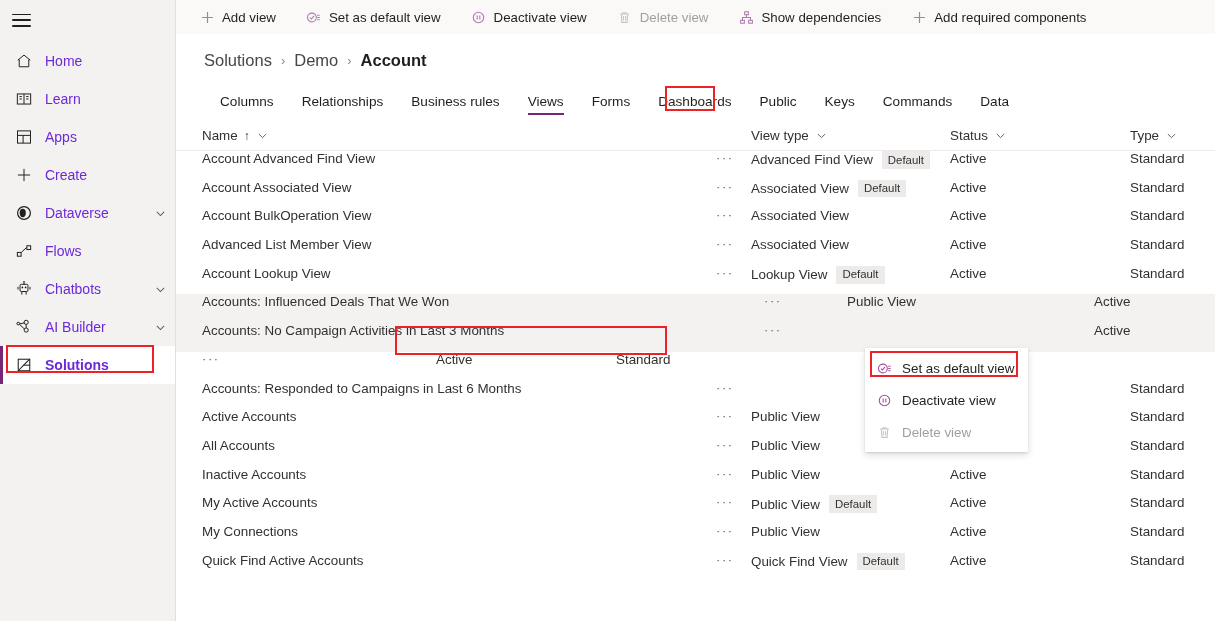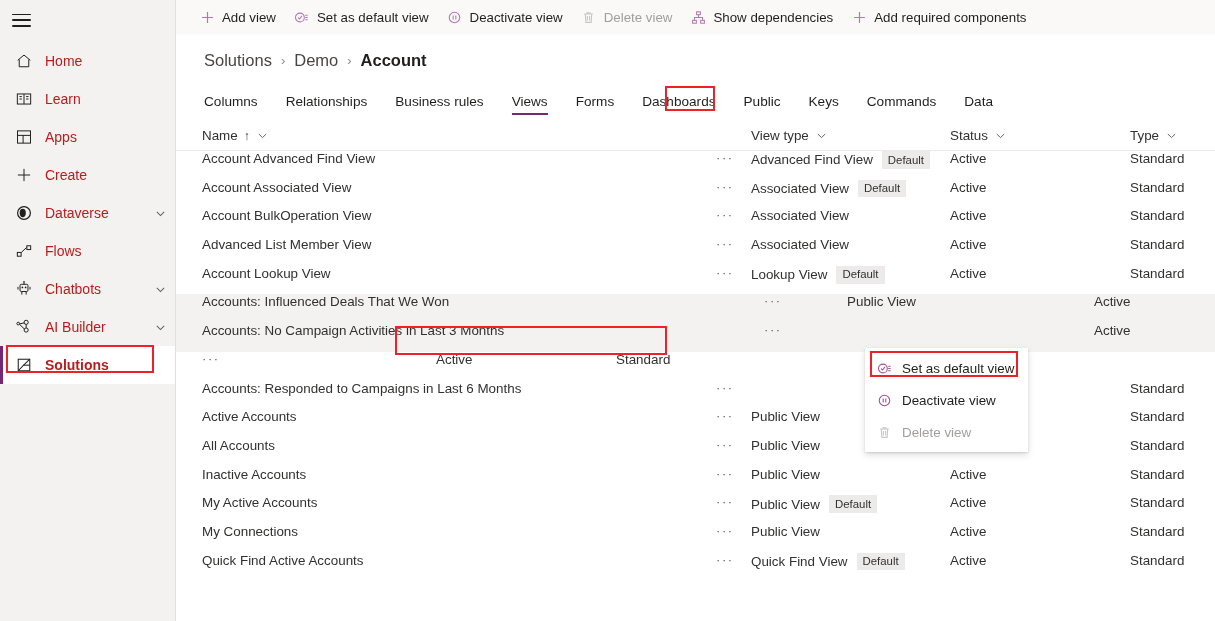--- a/index.html
+++ b/index.html
@@ -42,21 +42,21 @@
 
   .nav-list { margin-top: 2px; }
   .nav-item {
     position: relative;
     height: 38px;
     display: flex;
     align-items: center;
     padding-left: 14px;
     padding-right: 8px;
     font-size: 14px;
-    color: #b91c1c;
+    color: #6d28d9;
     cursor: pointer;
     user-select: none;
   }
   .nav-item .nav-icon {
     width: 20px; height: 20px;
     flex: 0 0 20px;
     display: flex; align-items: center; justify-content: center;
     margin-right: 11px;
     color: #201f1e;
   }
@@ -88,21 +88,21 @@
     overflow: hidden;
   }
 
   
   .cmdbar {
     height: 35px;
     background: #faf9f8;
     display: flex;
     align-items: center;
     padding-left: 14px;
-    gap: 0px;
+    gap: 12px;
     border-bottom: 1px solid #ffffff;
   }
   .cmd {
     display: flex; align-items: center;
     height: 30px;
     padding: 0 9px;
     font-size: 13.3px;
     color: #201f1e;
     cursor: pointer;
     white-space: nowrap;
@@ -133,21 +133,21 @@
   .bc-sep {
     margin: 0 9px;
     color: #8a8886;
     font-size: 13px;
     display:flex; align-items:center;
   }
 
   .tabs {
     display: flex;
     align-items: flex-end;
-    padding-left: 28px;
+    padding-left: 44px;
     margin-top: 14px;
     height: 34px;
     gap: 0;
   }
   .tab {
     position: relative;
     font-size: 13.6px;
     color: #201f1e;
     padding: 4px 14px 8px 14px;
     cursor: pointer;

